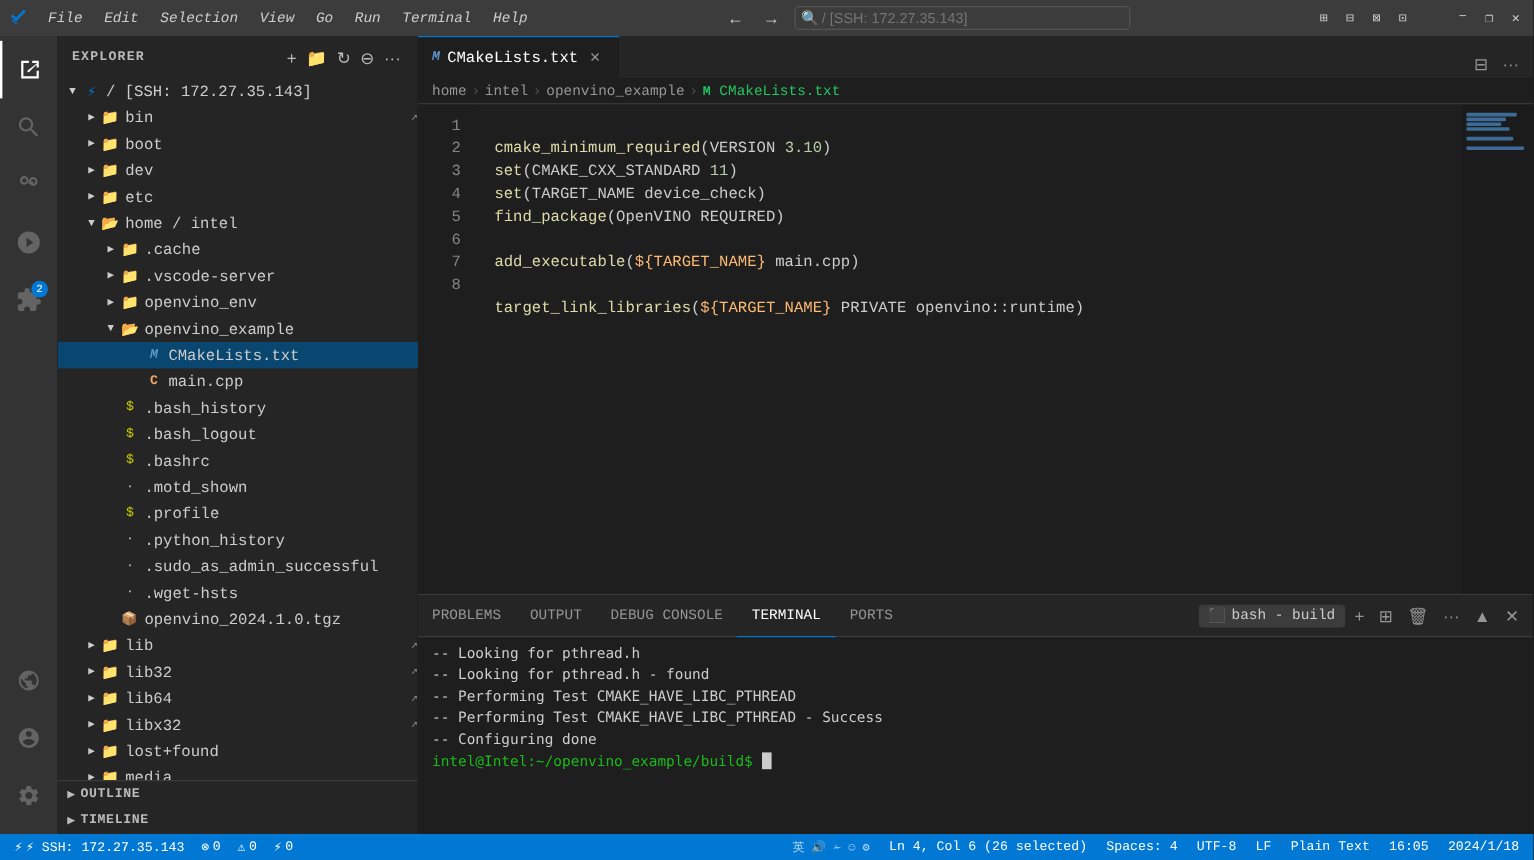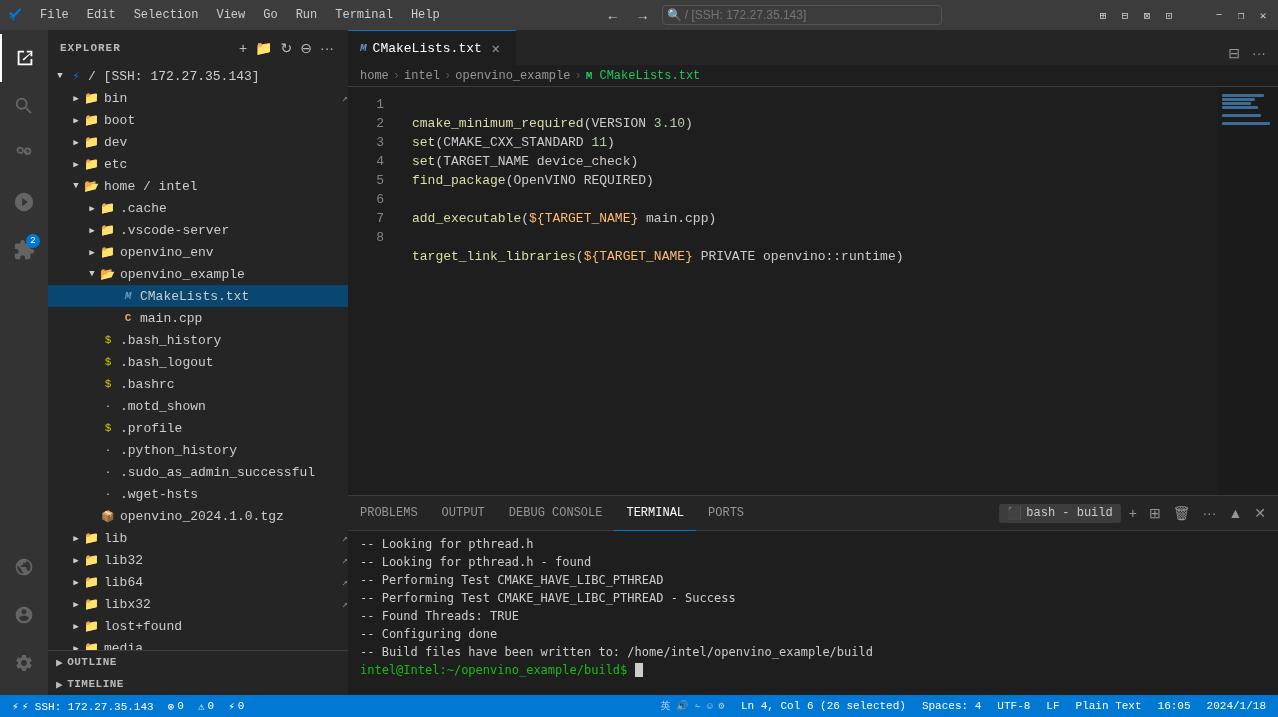--- a/index.html
+++ b/index.html
@@ -33,20 +33,21 @@
     #app-icon {
       width: 16px;
       height: 16px;
       display: flex;
       align-items: center;
       justify-content: center;
     }
     #menu-bar {
       display: flex;
       gap: 2px;
+      font-style: italic;
     }
     .menu-item {
       padding: 2px 8px;
       cursor: pointer;
       font-size: 12px;
       color: #cccccc;
     }
     #title-bar-center {
       display: flex;
       align-items: center;
@@ -838,23 +839,21 @@
             <button class="panel-btn">▲</button>
             <button class="panel-btn">✕</button>
           </div>
         </div>
 
         <div id="panel-content">
           <div>-- Looking for pthread.h</div>
           <div>-- Looking for pthread.h - found</div>
           <div>-- Performing Test CMAKE_HAVE_LIBC_PTHREAD</div>
           <div>-- Performing Test CMAKE_HAVE_LIBC_PTHREAD - Success</div>
-          <div>-- Found Threads: TRUE</div>
           <div>-- Configuring done</div>
-          <div>-- Build files have been written to: /home/intel/openvino_example/build</div>
           <div>
             <span class="terminal-prompt">intel@Intel:~/openvino_example/build$</span>
             <span style="display:inline-block;width:8px;height:14px;background:#cccccc;vertical-align:text-bottom;animation:blink 1s step-end infinite;"></span>
           </div>
         </div>
       </div>
     </div>
   </div>
 </div>
 

